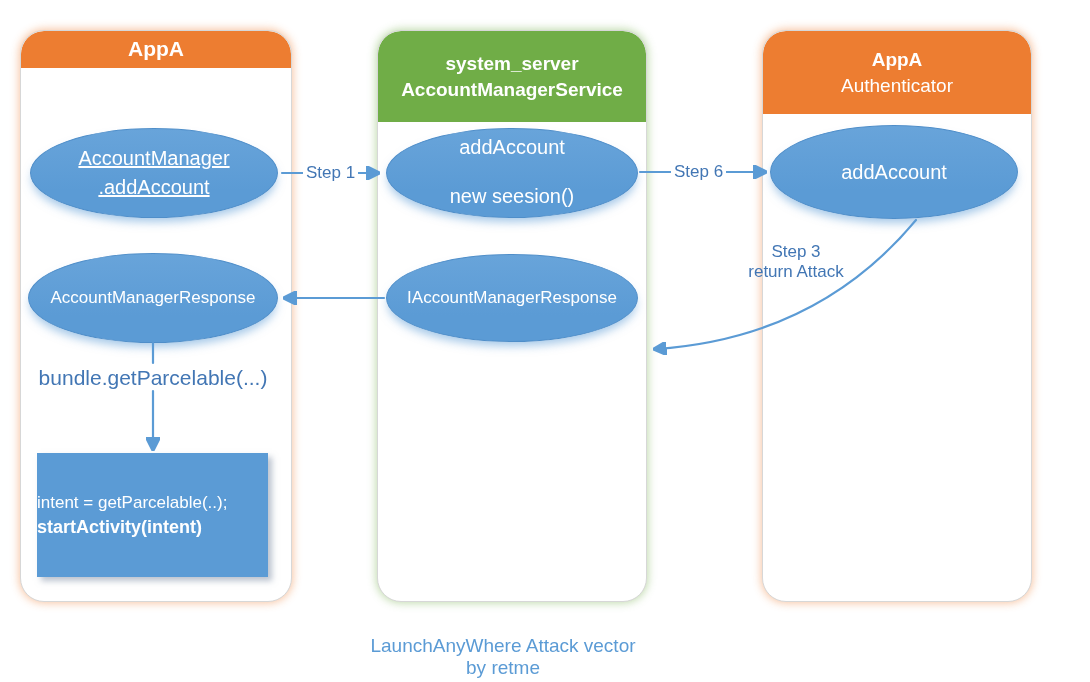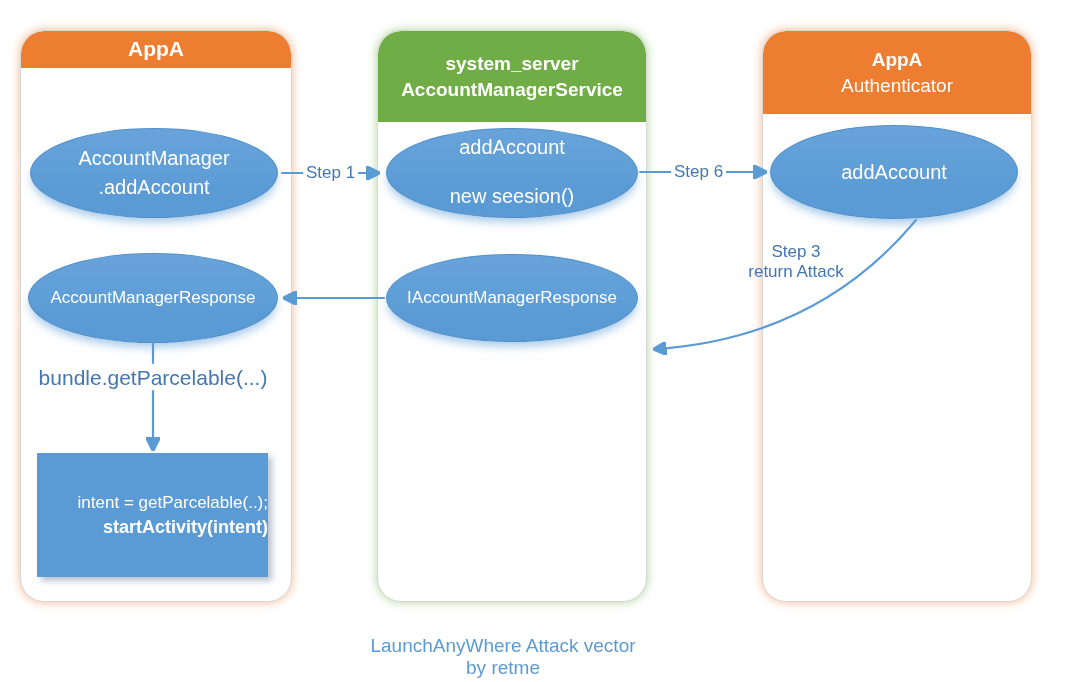--- a/index.html
+++ b/index.html
@@ -51,37 +51,37 @@
     border-radius: 50%;
     background: linear-gradient(180deg, #68a4da 0%, var(--blue) 70%);
     border: 1px solid #4f8ec9;
     box-shadow: 0 6px 10px -2px rgba(91,155,213,.55);
     color: #fff;
     display: flex; flex-direction: column;
     align-items: center; justify-content: center;
     text-align: center;
     z-index: 2;
   }
-  #el-appa-add   { left: 30px;  top: 128px; width: 248px; height: 90px; font-size: 20px; line-height: 29px; }
+  #el-appa-add   { left: 30px;  top: 128px; width: 248px; height: 90px; font-size: 20px; line-height: 29px; text-decoration: underline; }
   #el-server-add { left: 386px; top: 128px; width: 252px; height: 90px; font-size: 20px;
                    justify-content: space-between; padding: 7px 0 9px; }
   #el-appb-add   { left: 770px; top: 125px; width: 248px; height: 94px; font-size: 20px; }
   #el-appa-resp  { left: 28px;  top: 253px; width: 250px; height: 90px; font-size: 17px; }
   #el-server-resp{ left: 386px; top: 254px; width: 252px; height: 88px; font-size: 17px; }
   
   .parcelable {
     position: absolute; left: 28px; top: 366px; width: 250px;
     text-align: center; color: var(--text-blue); font-size: 21px; z-index: 2;
   }
   .intent-box {
     position: absolute; left: 37px; top: 453px; width: 231px; height: 124px;
     background: var(--blue);
     box-shadow: 4px 4px 6px rgba(120,135,160,.5);
     color: #fff;
-    display: flex; flex-direction: column; align-items: flex-end; justify-content: center;
+    display: flex; flex-direction: column; align-items: flex-start; justify-content: center;
     text-align: center; line-height: 24px; z-index: 2;
   }
   .intent-line1 { font-size: 17px; }
   .intent-line2 { font-size: 18px; font-weight: bold; }
   
   svg.overlay { position: absolute; left: 0; top: 0; z-index: 5; pointer-events: none; }
   svg.overlay line, svg.overlay path {
     stroke: var(--blue); stroke-width: 2.2; fill: none; stroke-linecap: round;
   }
   .step-label {

